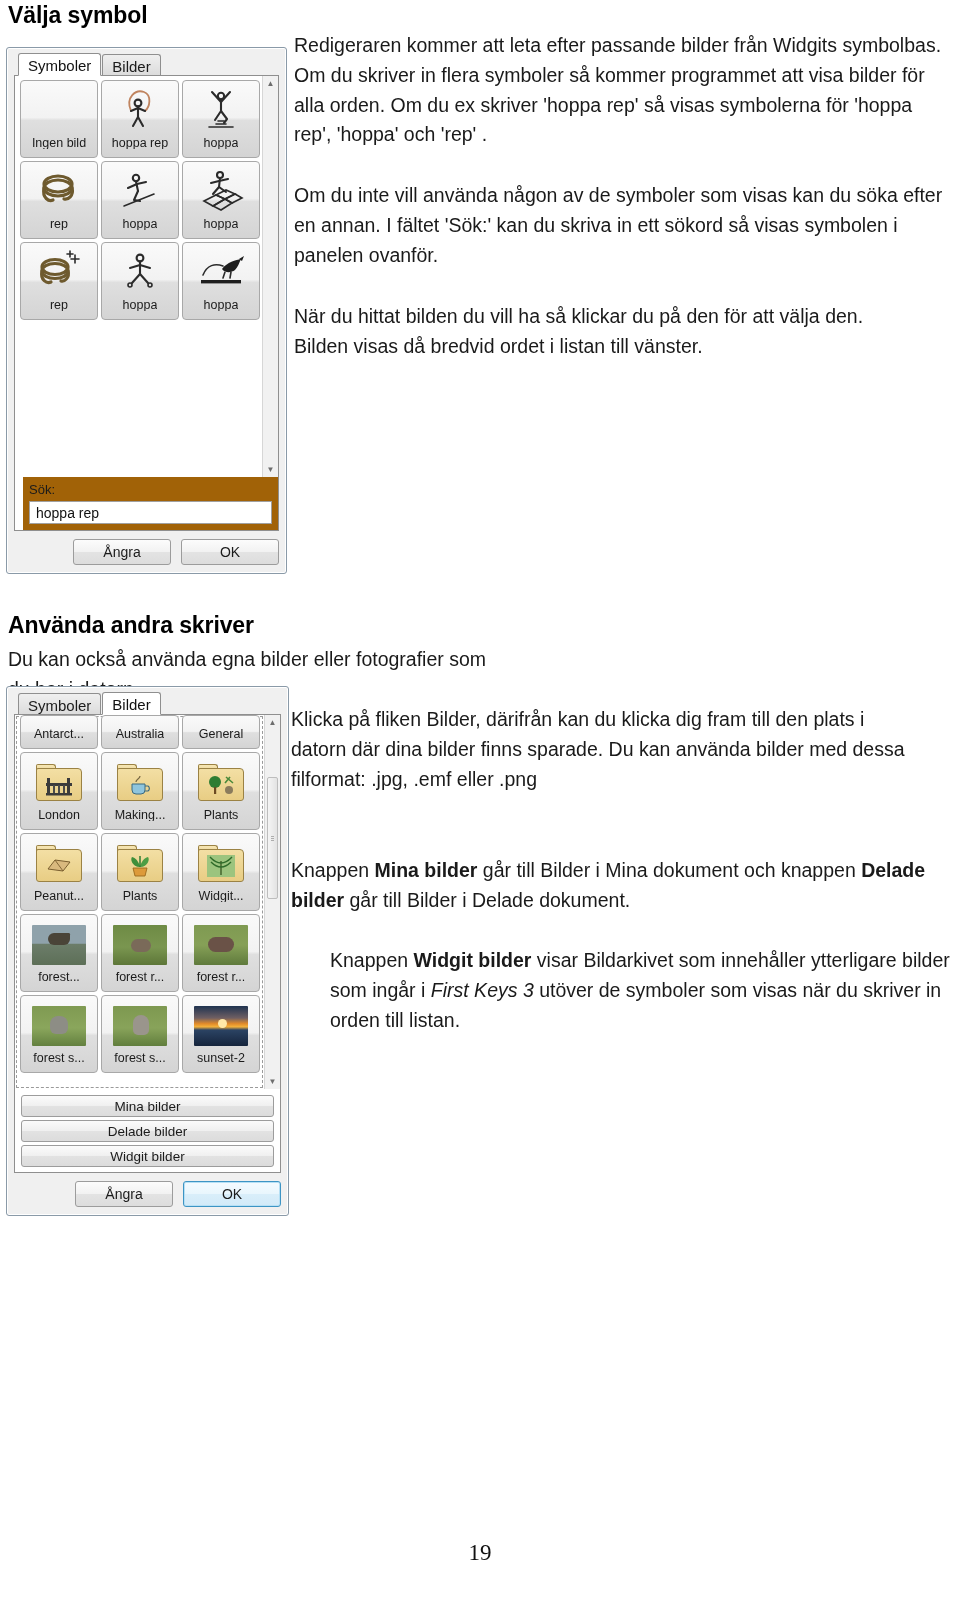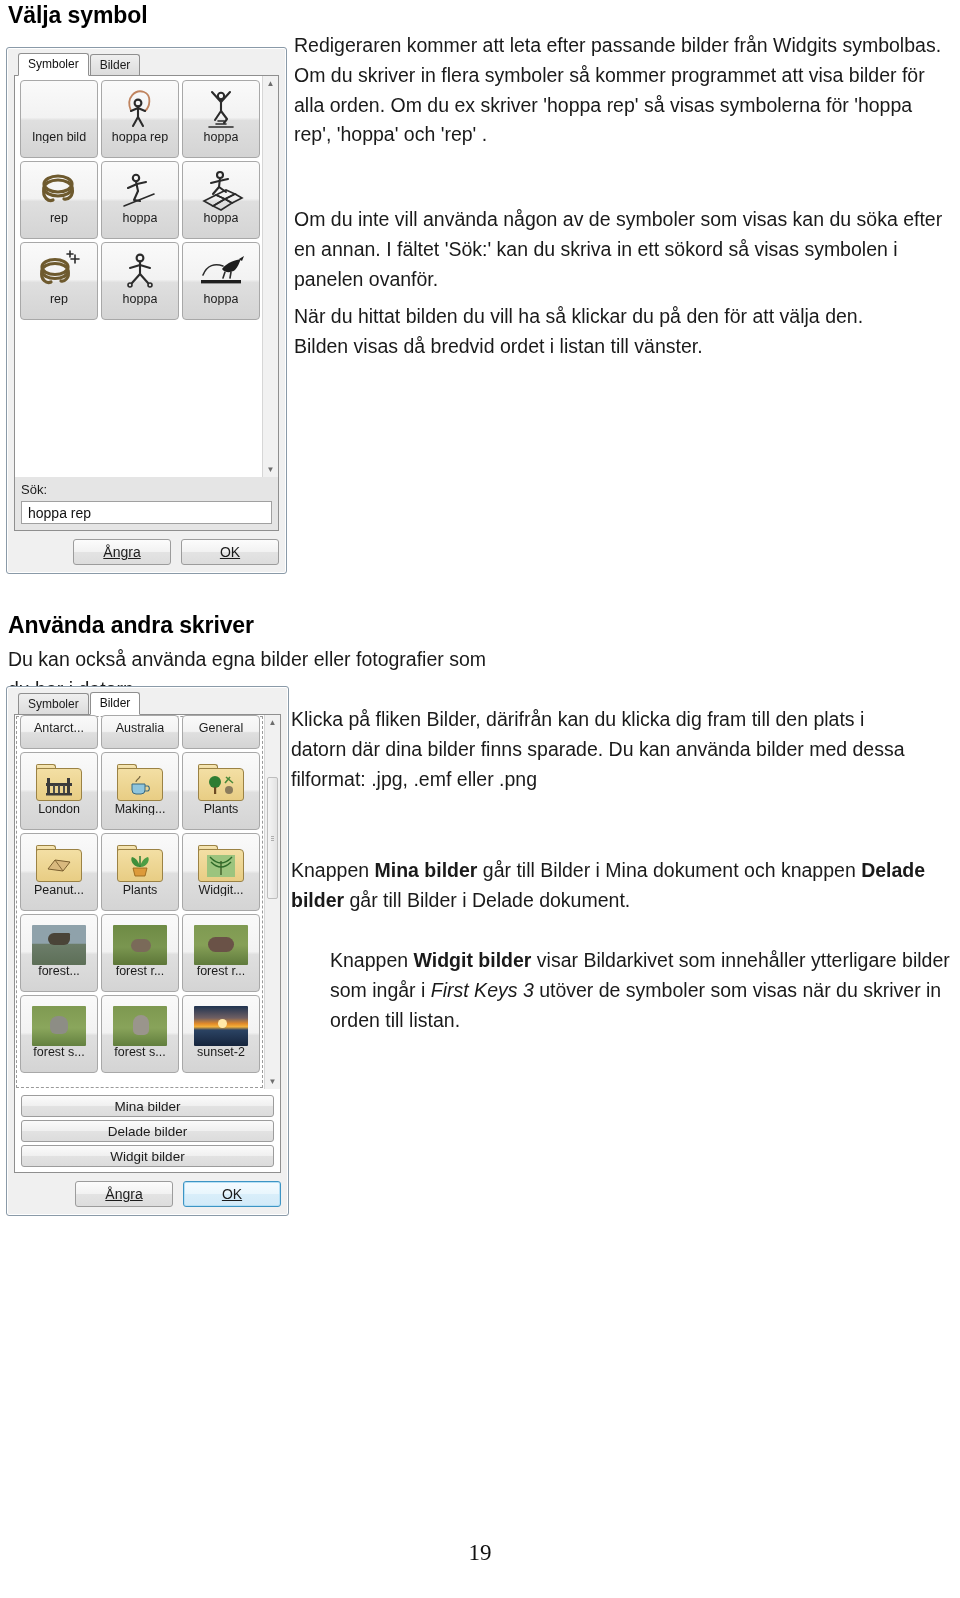--- a/index.html
+++ b/index.html
@@ -30,21 +30,21 @@
     font-size: 19.5px;
     line-height: 29.8px;
     color: #1a1a1a;
     text-align: left;
   }
   .prose p { margin: 0 0 0 0; }
   .prose b { font-weight: bold; }
   .prose i { font-style: italic; }
 
   #p-intro   { left: 294px; top: 31px;  width: 652px; }
-  #p-omdu    { left: 294px; top: 181px; width: 652px; margin-top: 24px; }
+  #p-omdu    { left: 294px; top: 181px; width: 652px; }
   #p-nardu   { left: 294px; top: 302px; width: 628px; }
   #p-dukan   { left: 8px;   top: 645px; width: 500px; }
   #p-klicka  { left: 291px; top: 705px; width: 630px; }
   #p-knappen1{ left: 291px; top: 856px; width: 640px; }
   #p-knappen2{ left: 291px; top: 946px; width: 640px; margin-left: 39px; }
 
   .page-number {
     position: absolute;
     left: 0; right: 0;
     top: 1540px;
@@ -74,21 +74,21 @@
   
   .tabstrip {
     position: relative;
     height: 22px;
     border-bottom: 1px solid #8f8f8f;
     display: flex;
     align-items: flex-end;
     padding-left: 4px;
   }
   .tab {
-    font-size: 12px;
+    font-size: 15px;
     line-height: 1;
     padding: 4px 9px 4px 9px;
     border: 1px solid #8f8f8f;
     border-bottom: none;
     border-radius: 3px 3px 0 0;
     background: linear-gradient(#efefef, #dcdcdc);
     color: #1b1b1b;
     margin-right: 1px;
     position: relative;
     height: 21px;
@@ -138,21 +138,21 @@
   .tile {
     width: 78px;
     height: 78px;
     border: 1px solid #a8a8a8;
     border-radius: 4px;
     background: linear-gradient(#fafafa 0%, #f2f2f2 48%, #dfdfdf 52%, #d4d4d4 100%);
     display: flex;
     flex-direction: column;
     align-items: center;
     justify-content: flex-end;
-    padding-bottom: 14px;
+    padding-bottom: 8px;
     position: relative;
     overflow: hidden;
   }
   .tile.clipped-top { height: 34px; justify-content: flex-end; }
   .tile-label {
     font-size: 12.5px;
     color: #1b1b1b;
     line-height: 1;
     white-space: nowrap;
     max-width: 76px;
@@ -226,21 +226,22 @@
   .vscroll .thumb .grip {
     position:absolute; left:3px; right:3px; top:50%; height:5px;
     margin-top:-2px;
     background: repeating-linear-gradient(#adadad 0 1px, transparent 1px 2px);
   }
 
   
   .search-row {
     flex: none;
     padding: 5px 6px 6px 6px;
-    background: #e5e5e5;
+    background: #a16207;
+    margin-left: 8px;
   }
   .search-label { font-size: 13px; color: #1b1b1b; margin-bottom: 4px; }
   .search-input {
     height: 23px;
     border: 1px solid #a0a0a0;
     background: #ffffff;
     display: flex; align-items: center;
     padding: 0 6px;
     font-size: 14px;
     color: #111;
@@ -263,21 +264,21 @@
     position: absolute;
     left: 7px; right: 7px; bottom: 6px; height: 30px;
     display: flex; justify-content: flex-end; align-items: center; gap: 10px;
   }
   .btn {
     width: 98px; height: 26px;
     border: 1px solid #9c9c9c;
     border-radius: 3px;
     background: linear-gradient(#fcfcfc 0%, #f2f2f2 48%, #e3e3e3 52%, #dddddd 100%);
     display:flex; align-items:center; justify-content:center;
-    font-size: 14px; color: #1b1b1b; text-decoration: underline;
+    font-size: 14px; color: #1b1b1b;
   }
   .btn.default {
     border: 1px solid #3d94c4;
     box-shadow: 0 0 0 1px #b6e0f5 inset;
     background: linear-gradient(#f4fbff 0%, #e9f6fd 48%, #d9eefa 52%, #d2eaf8 100%);
   }
   .stroke { stroke:#2b2b2b; stroke-width:2.1; fill:none; stroke-linecap:round; stroke-linejoin:round; }
   .stroke-thin { stroke:#2b2b2b; stroke-width:1.6; fill:none; stroke-linecap:round; }
   .rope { stroke:#6e5a2e; stroke-width:3.2; fill:none; stroke-linecap:round; }
   .ropeline { stroke:#c0845f; stroke-width:1.8; fill:none; }

